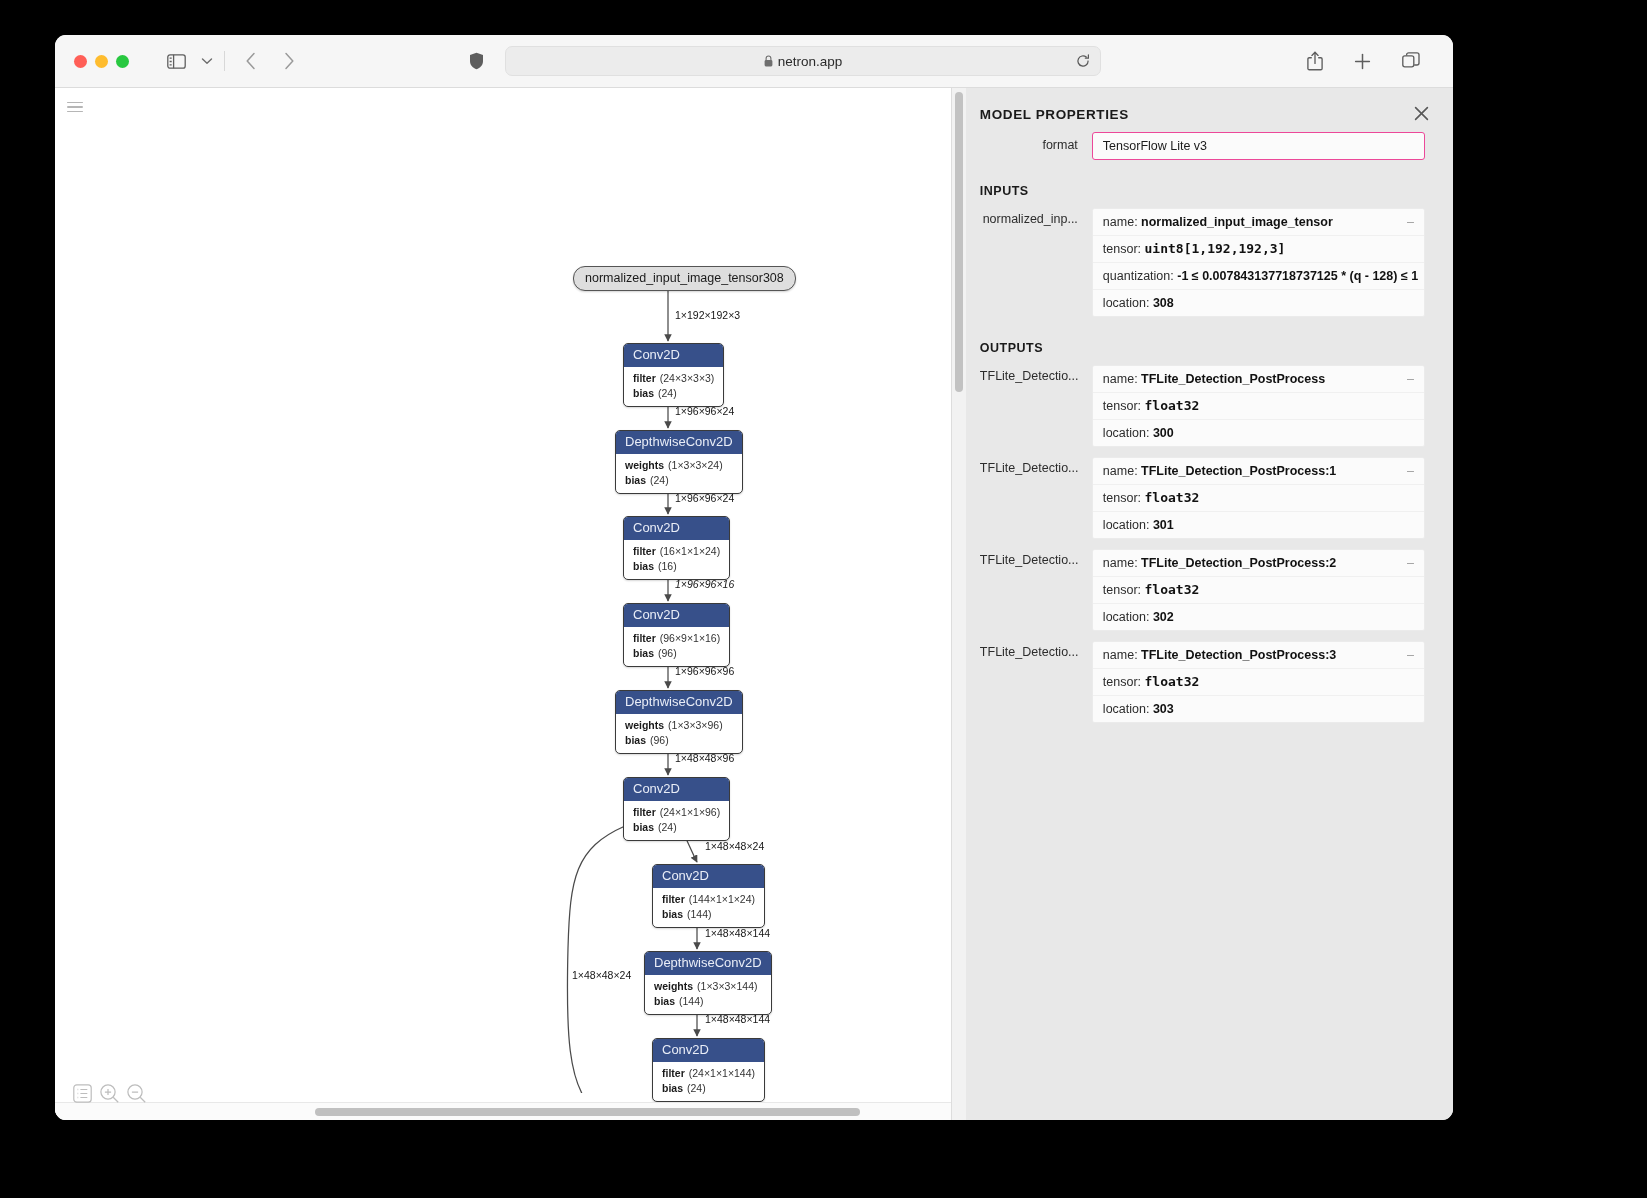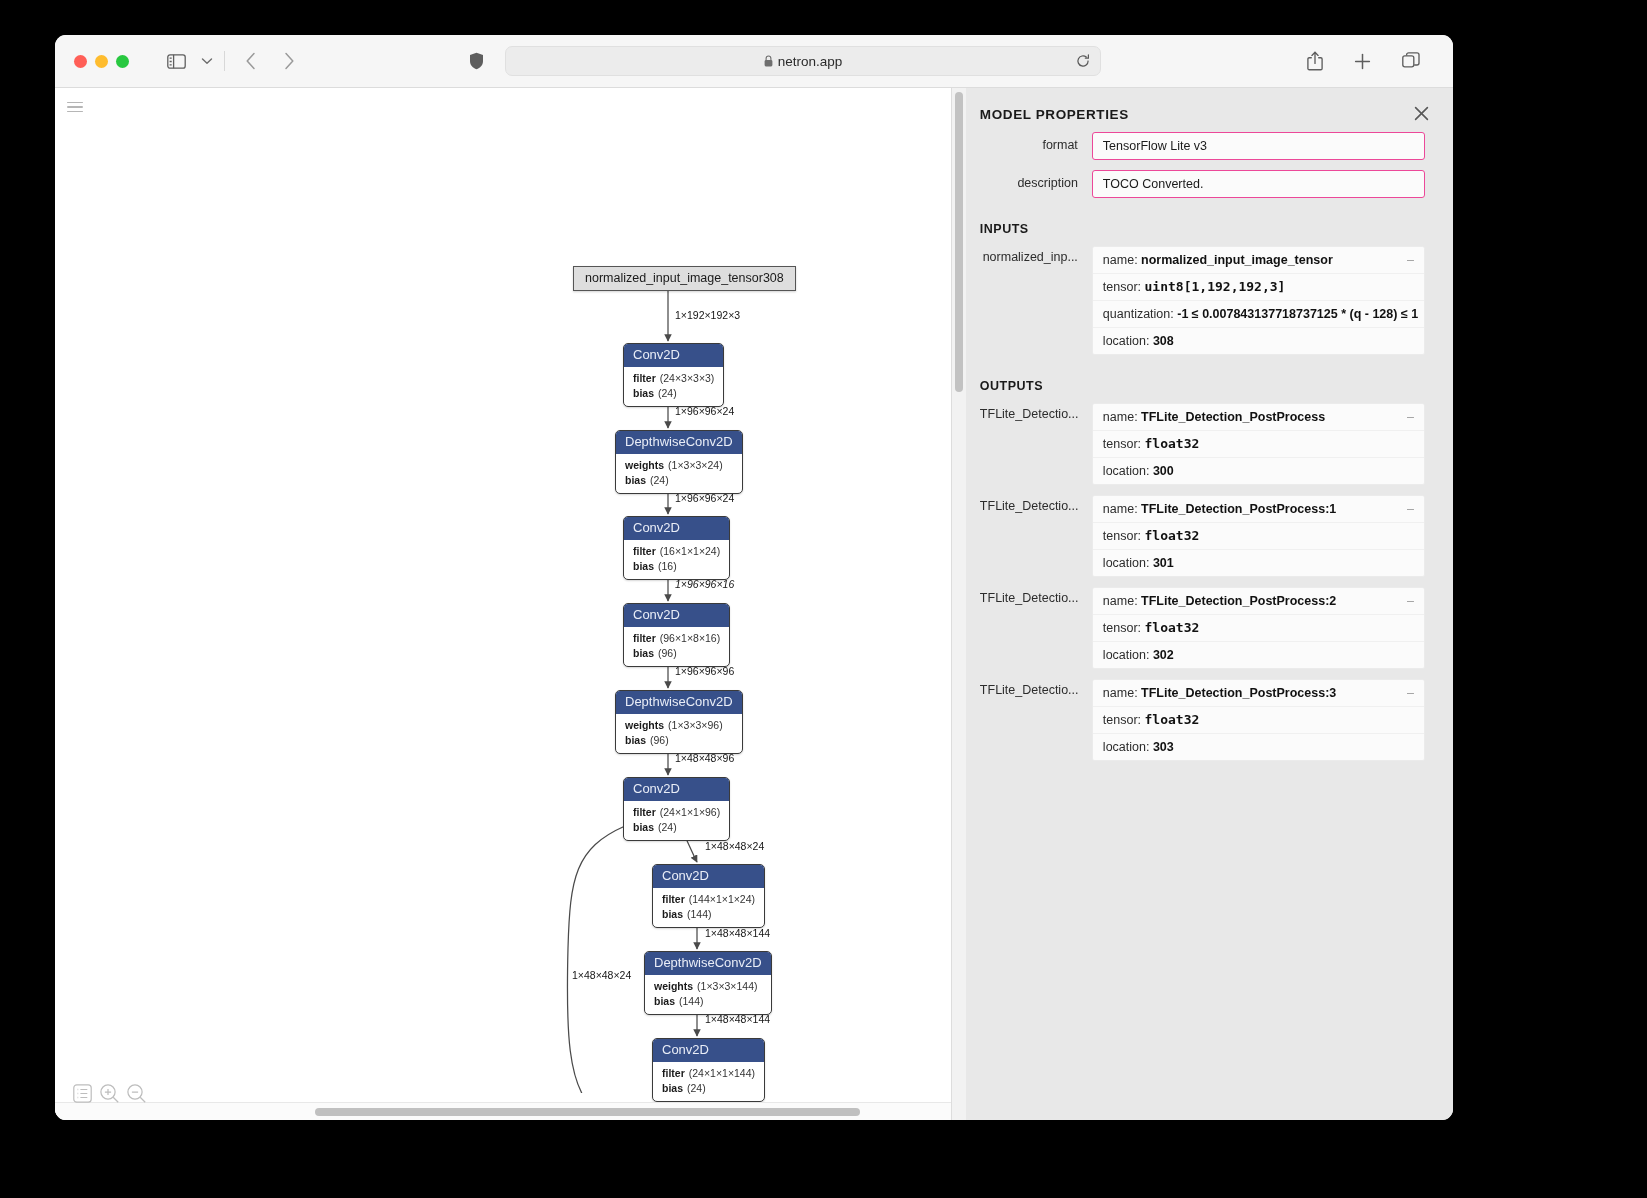--- a/index.html
+++ b/index.html
@@ -102,21 +102,21 @@
   .node-body { padding: 4px 9px 5px 9px; }
   .attr { font-size: 10.5px; color: #1a1a1a; line-height: 1.42; white-space: nowrap; }
   .attr b { font-weight: 700; }
   .attr .val { color: #333; margin-left: 4px; }
 
   
   .pill {
     position: absolute;
     background: #dedede;
     border: 1px solid #555;
-    border-radius: 0;
+    border-radius: 12px;
     font-size: 12.5px;
     color: #1a1a1a;
     padding: 4px 11px 5px 11px;
     white-space: nowrap;
     box-shadow: 0 1px 2px rgba(0,0,0,0.18);
   }
 
   .edge-label {
     position: absolute;
     font-size: 10.5px;
@@ -346,21 +346,21 @@
           <div class="node" style="left: 568px; top: 428px; min-width: 92px;">
             <div class="node-head">Conv2D</div>
             <div class="node-body">
               <div class="attr"><b>filter</b><span class="val">(16×1×1×24)</span></div>
               <div class="attr"><b>bias</b><span class="val">(16)</span></div>
             </div>
           </div>
           <div class="node" style="left: 568px; top: 515px; min-width: 92px;">
             <div class="node-head">Conv2D</div>
             <div class="node-body">
-              <div class="attr"><b>filter</b><span class="val">(96×1×8×16)</span></div>
+              <div class="attr"><b>filter</b><span class="val">(96×9×1×16)</span></div>
               <div class="attr"><b>bias</b><span class="val">(96)</span></div>
             </div>
           </div>
           <div class="node" style="left: 560px; top: 602px; min-width: 108px;">
             <div class="node-head">DepthwiseConv2D</div>
             <div class="node-body">
               <div class="attr"><b>weights</b><span class="val">(1×3×3×96)</span></div>
               <div class="attr"><b>bias</b><span class="val">(96)</span></div>
             </div>
           </div>
@@ -445,24 +445,20 @@
       </div>
 
       <div id="props-inner">
         <div id="props-title">MODEL PROPERTIES</div>
 
         <div id="props-body">
             <div class="kv-row">
               <div class="kv-key">format</div>
               <div class="kv-val">TensorFlow Lite v3</div>
             </div>
-            <div class="kv-row">
-              <div class="kv-key">description</div>
-              <div class="kv-val">TOCO Converted.</div>
-            </div>
             <div class="section-title">INPUTS</div>
             <div class="grp">
               <div class="grp-key">normalized_inp...</div>
               <div class="grp-box">
                 <div class="grp-line"><span>name: </span><b>normalized_input_image_tensor</b><span class="minus">–</span></div>
                 <div class="grp-line"><span>tensor: </span><span class="mono">uint8[1,192,192,3]</span></div>
                 <div class="grp-line"><span>quantization: </span><b>-1 ≤ 0.007843137718737125 * (q - 128) ≤ 1</b></div>
                 <div class="grp-line"><span>location: </span><b>308</b></div>
               </div>
             </div>

